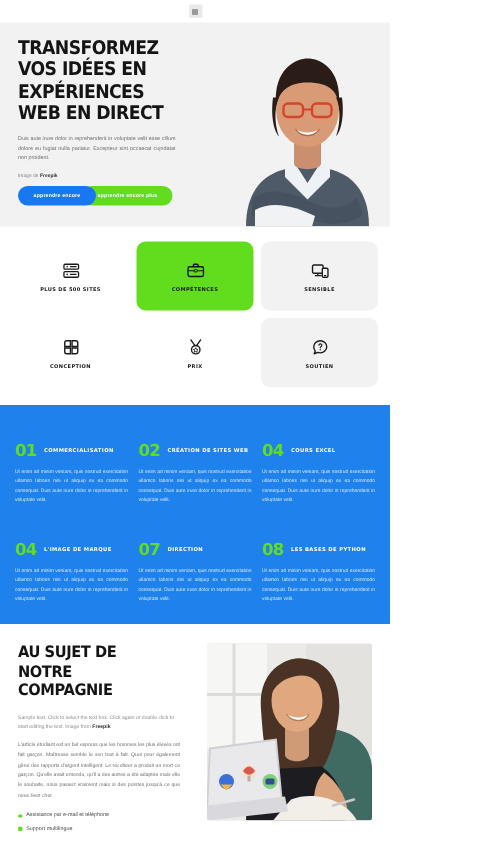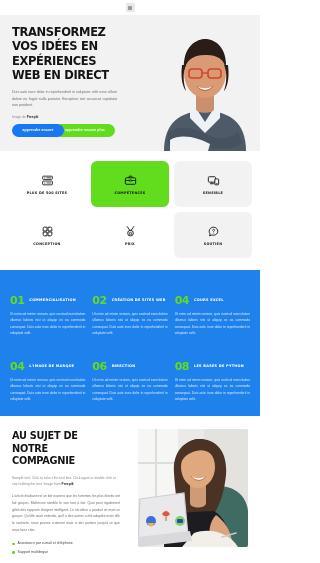--- a/index.html
+++ b/index.html
@@ -281,21 +281,21 @@
     <div class="num-item">
       <div class="num-head">
         <span class="num-idx">04</span>
         <span class="num-title">L'IMAGE DE MARQUE</span>
       </div>
       <p class="num-body">Ut enim ad minim veniam, quis nostrud exercitation ullamco laboris nisi ut aliquip ex ea commodo consequat. Duis aute irure dolor in reprehenderit in voluptate velit.</p>
     </div>
 
     <div class="num-item">
       <div class="num-head">
-        <span class="num-idx">06</span>
+        <span class="num-idx">07</span>
         <span class="num-title">DIRECTION</span>
       </div>
       <p class="num-body">Ut enim ad minim veniam, quis nostrud exercitation ullamco laboris nisi ut aliquip ex ea commodo consequat. Duis aute irure dolor in reprehenderit in voluptate velit.</p>
     </div>
 
     <div class="num-item">
       <div class="num-head">
         <span class="num-idx">08</span>
         <span class="num-title">LES BASES DE PYTHON</span>
       </div>

